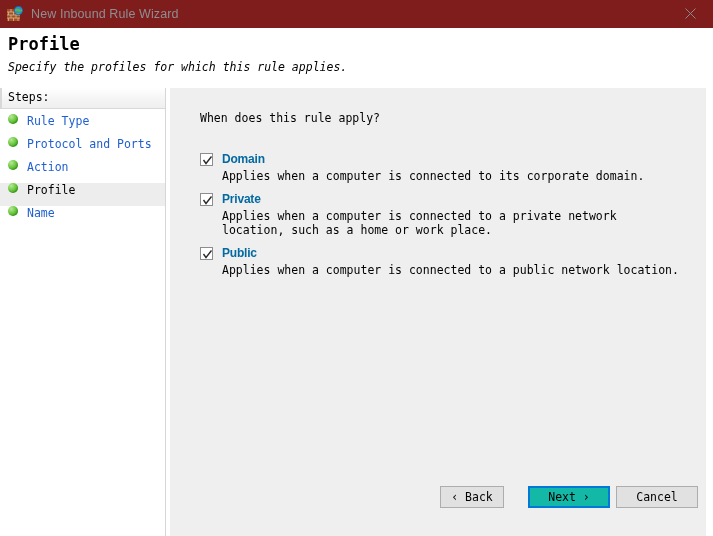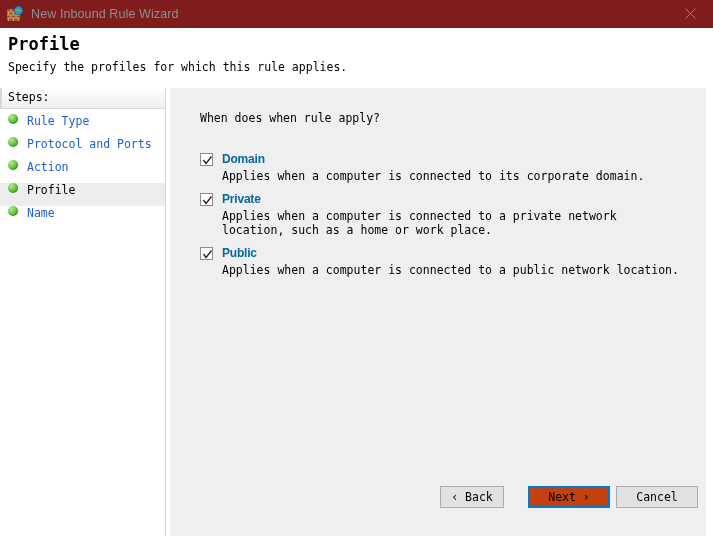--- a/index.html
+++ b/index.html
@@ -64,20 +64,21 @@
     font-weight: bold;
     color: #000000;
     letter-spacing: 0px;
   }
   .header-sub {
     position: absolute;
     left: 8px; top: 32px;
     font-family: "DejaVu Sans Mono", monospace;
     font-size: 11.5px;
     color: #000000;
+    font-style: italic;
   }
 
   
   .sidebar {
     position: absolute;
     left: 0; top: 88px;
     width: 166px; height: 448px;
     background: #ffffff;
     border-right: 1px solid #d6d6d6;
     box-sizing: border-box;
@@ -213,21 +214,21 @@
     display: flex;
     align-items: center;
     justify-content: center;
     cursor: default;
     padding: 0;
   }
   .btn-back  { left: 270px; width: 64px; }
   .btn-next  {
     left: 358px; width: 82px;
     border: 2px solid #0078d7;
-    background: #c2410c;
+    background: #14b8a6;
   }
   .btn-cancel{ left: 446px; width: 82px; }
 </style>
 </head>
 <body>
 
 <div class="titlebar">
   <span class="titlebar-icon">
     <svg width="16" height="16" viewBox="0 0 16 16">
 
@@ -298,21 +299,21 @@
     <div class="step-row">
       <span class="step-bullet"></span>
       <span class="step-label">Name</span>
     </div>
 
   </div>
 </div>
 
 <div class="content">
 
-  <div class="content-question">When does when rule apply?</div>
+  <div class="content-question">When does this rule apply?</div>
 
   <div class="profiles">
 
     <div class="profile-item">
       <div class="profile-head">
         <span class="checkbox">
           <svg width="11" height="11" viewBox="0 0 11 11">
             <polyline points="1.5,5 4,8.5 9.5,1.5" fill="none" stroke="#2b2b2b" stroke-width="1.4"></polyline>
           </svg>
         </span>

